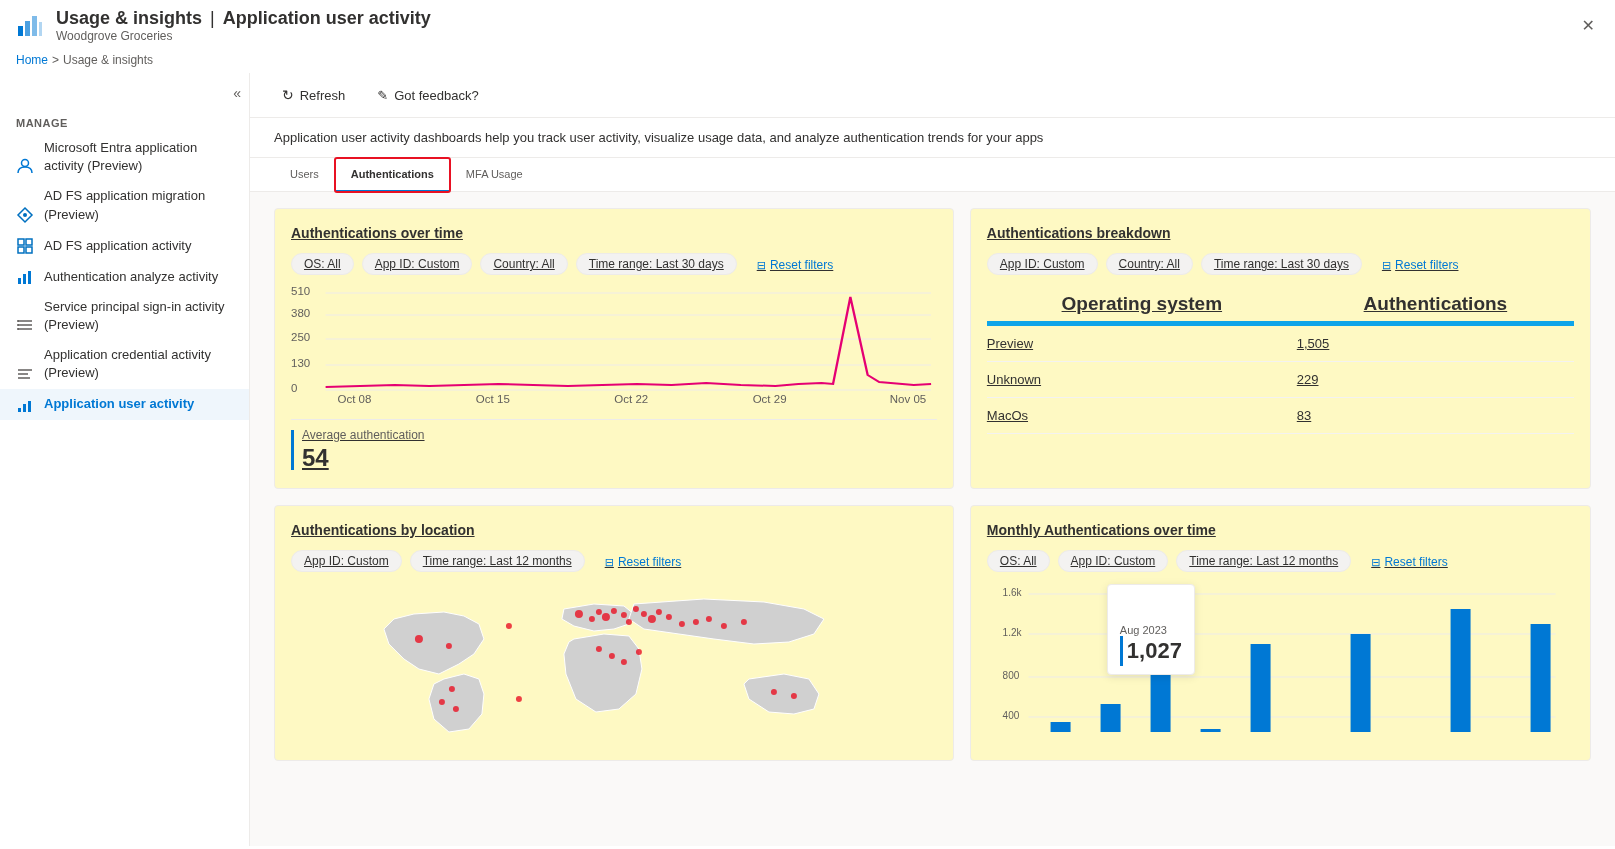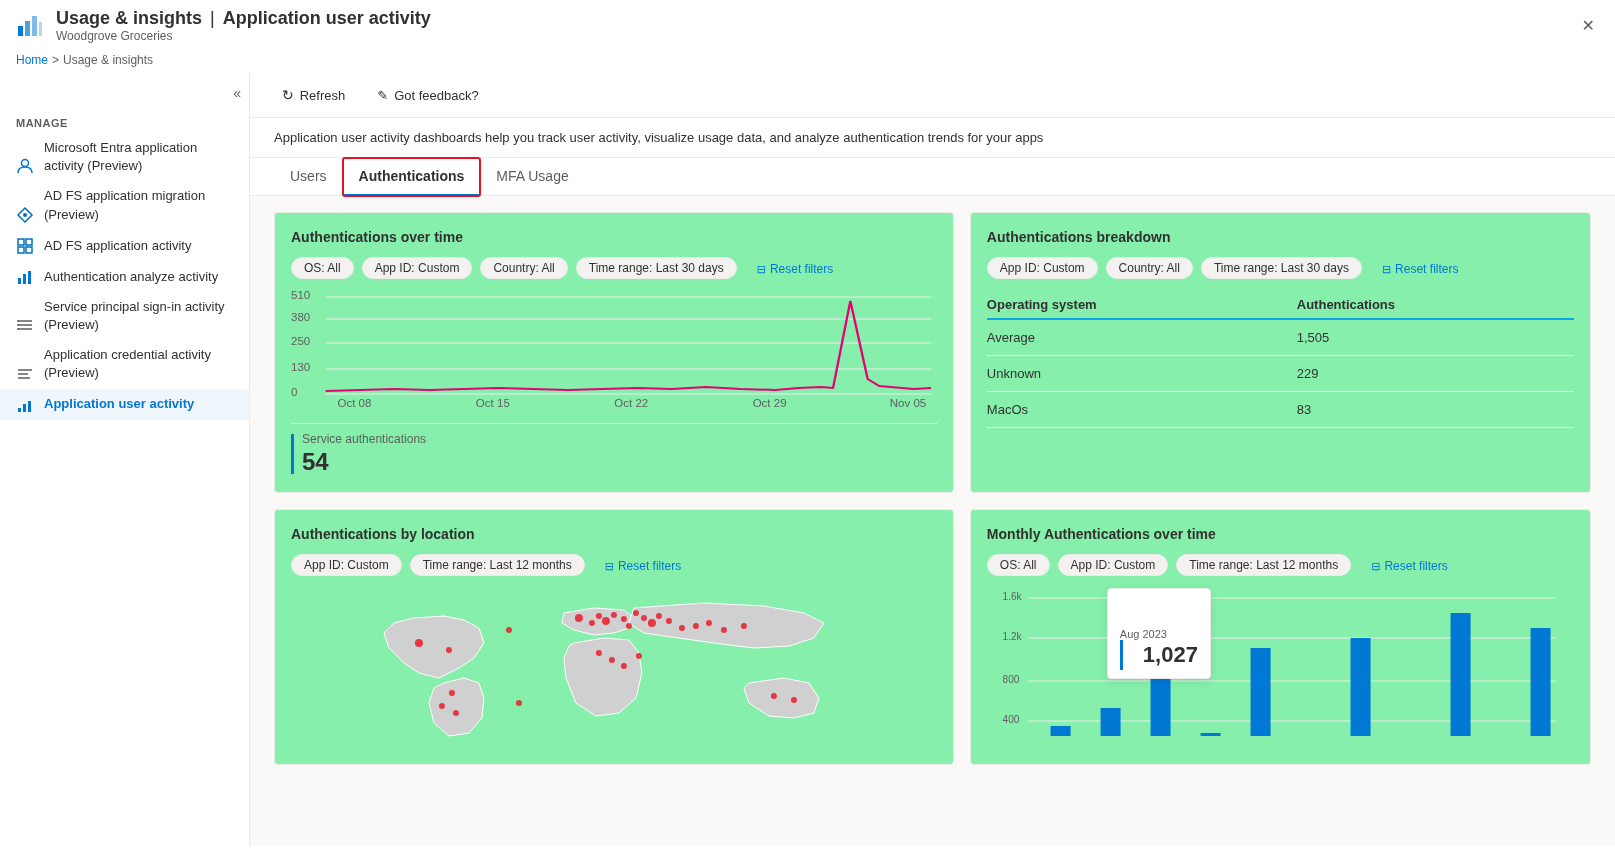--- a/index.html
+++ b/index.html
@@ -26,60 +26,60 @@
     
     
     .main { flex: 1; overflow-y: auto; background: #faf9f8; }
     .toolbar { display: flex; align-items: center; gap: 16px; padding: 10px 24px; background: #fff; border-bottom: 1px solid #edebe9; }
     .toolbar-btn { display: flex; align-items: center; gap: 6px; background: none; border: none; cursor: pointer; color: #323130; font-size: 13px; padding: 4px 8px; }
     
     .content-desc { padding: 12px 24px; font-size: 13px; color: #323130; background: #fff; border-bottom: 1px solid #edebe9; }
     
     
     .tabs { display: flex; align-items: center; padding: 0 24px; background: #fff; border-bottom: 1px solid #edebe9; }
-    .tab { padding: 10px 16px; cursor: pointer; font-size: 14px; color: #605e5c; border-bottom: 2px solid transparent; margin-bottom: -1px; }
+    .tab { padding: 10px 16px; cursor: pointer; font-size: 11px; color: #605e5c; border-bottom: 2px solid transparent; margin-bottom: -1px; }
     .tab.active { color: #323130; font-weight: 600; border-bottom: 2px solid #0078d4; outline: 2px solid #e81123; outline-offset: 0px; }
     
     
     .dashboard { padding: 16px 24px; display: flex; flex-direction: column; gap: 16px; }
     .cards-row { display: flex; gap: 16px; }
-    .card { background: #86efac; border: 1px solid #edebe9; border-radius: 4px; padding: 16px; flex: 1; }
+    .card { background: #fef9c3; border: 1px solid #edebe9; border-radius: 4px; padding: 16px; flex: 1; text-decoration: underline; }
     
     .card-title { font-size: 14px; font-weight: 600; color: #323130; margin-bottom: 12px; }
     
     
     .filter-chips { display: flex; flex-wrap: wrap; gap: 8px; margin-bottom: 12px; align-items: flex-end; }
     .filter-chip { background: #f3f2f1; border: 1px solid #edebe9; border-radius: 16px; padding: 3px 12px; font-size: 12px; color: #323130; cursor: pointer; white-space: nowrap; }
     .filter-chip.reset { background: none; border: none; color: #0078d4; display: flex; align-items: center; gap: 4px; }
     
     
     .chart-area { height: 120px; position: relative; margin-bottom: 12px; }
     
     
     .average-section { display: flex; align-items: flex-start; gap: 8px; padding-top: 8px; border-top: 1px solid #edebe9; }
     .average-bar { width: 3px; height: 40px; background: #0078d4; flex-shrink: 0; margin-top: 2px; }
     .average-label { font-size: 12px; color: #605e5c; margin-bottom: 2px; }
     .average-value { font-size: 24px; font-weight: 600; color: #323130; }
     
     
     .breakdown-table { width: 100%; border-collapse: collapse; }
-    .breakdown-table th { font-size: 13px; font-weight: 600; color: #323130; text-align: left; padding: 6px 0; border-bottom: 2px solid #0ea5e9; }
+    .breakdown-table th { font-size: 19px; font-weight: 600; color: #323130; text-align: center; padding: 6px 0; border-bottom: 5px solid #0ea5e9; }
     .breakdown-table td { font-size: 13px; color: #323130; padding: 10px 0; border-bottom: 1px solid #f3f2f1; }
     
     
     .chart-svg { width: 100%; height: 100%; }
     
     
     .map-area { height: 160px; position: relative; overflow: hidden; }
     
     
     .monthly-chart-area { height: 160px; position: relative; }
     .tooltip-box { position: absolute; background: #fff; border: 1px solid #edebe9; border-radius: 4px; padding: 8px 12px; box-shadow: 0 2px 8px rgba(0,0,0,0.1); font-size: 12px; top: 0; left: 120px; }
     .tooltip-date { color: #605e5c; font-size: 11px; margin-top: 31px; }
-    .tooltip-value { font-size: 20px; font-weight: 700; color: #323130; display: flex; align-items: center; gap: 20px; }
+    .tooltip-value { font-size: 20px; font-weight: 700; color: #323130; display: flex; align-items: center; gap: 4px; }
     .tooltip-bar { width: 3px; height: 30px; background: #0078d4; display: inline-block; }
     
     .page-header { display: flex; align-items: center; padding: 8px 16px 4px; background: #fff; }
     .org-name { font-size: 12px; color: #605e5c; }
   </style>
 </head>
 <body>
 
 <div class="page-header">
   <svg class="header-logo" viewBox="0 0 28 28" fill="none">
@@ -246,21 +246,21 @@
               <text x="175" y="116" font-size="10" fill="#605e5c" text-anchor="middle">Oct 15</text>
               <text x="295" y="116" font-size="10" fill="#605e5c" text-anchor="middle">Oct 22</text>
               <text x="415" y="116" font-size="10" fill="#605e5c" text-anchor="middle">Oct 29</text>
               <text x="535" y="116" font-size="10" fill="#605e5c" text-anchor="middle">Nov 05</text>
             </svg>
           </div>
 
           <div class="average-section">
             <div class="average-bar"></div>
             <div>
-              <div class="average-label">Service authentications</div>
+              <div class="average-label">Average authentication</div>
               <div class="average-value">54</div>
             </div>
           </div>
         </div>
 
         <div class="card">
           <div class="card-title">Authentications breakdown</div>
           <div class="filter-chips">
             <span class="filter-chip">App ID: Custom</span>
             <span class="filter-chip">Country: All</span>
@@ -273,21 +273,21 @@
 
           <table class="breakdown-table">
             <thead>
               <tr>
                 <th>Operating system</th>
                 <th>Authentications</th>
               </tr>
             </thead>
             <tbody>
               <tr>
-                <td>Average</td>
+                <td>Preview</td>
                 <td>1,505</td>
               </tr>
               <tr>
                 <td>Unknown</td>
                 <td>229</td>
               </tr>
               <tr>
                 <td>MacOs</td>
                 <td>83</td>
               </tr>

